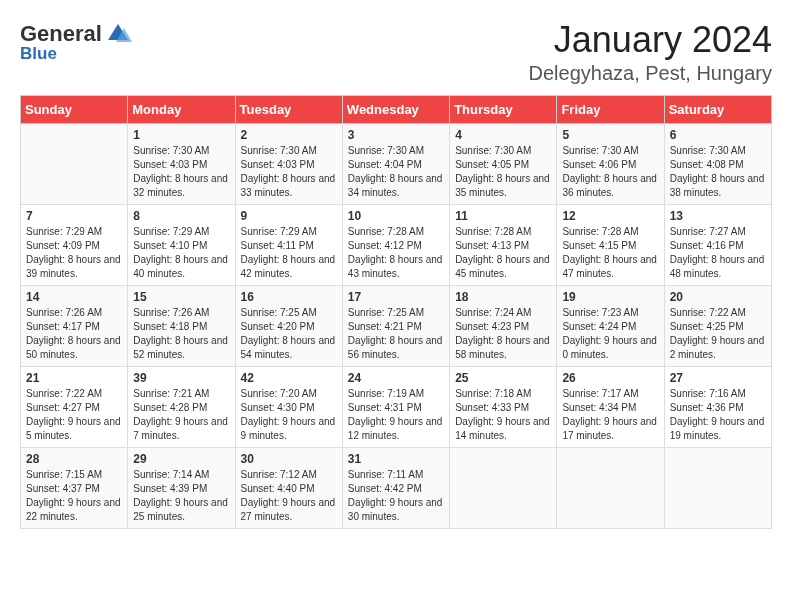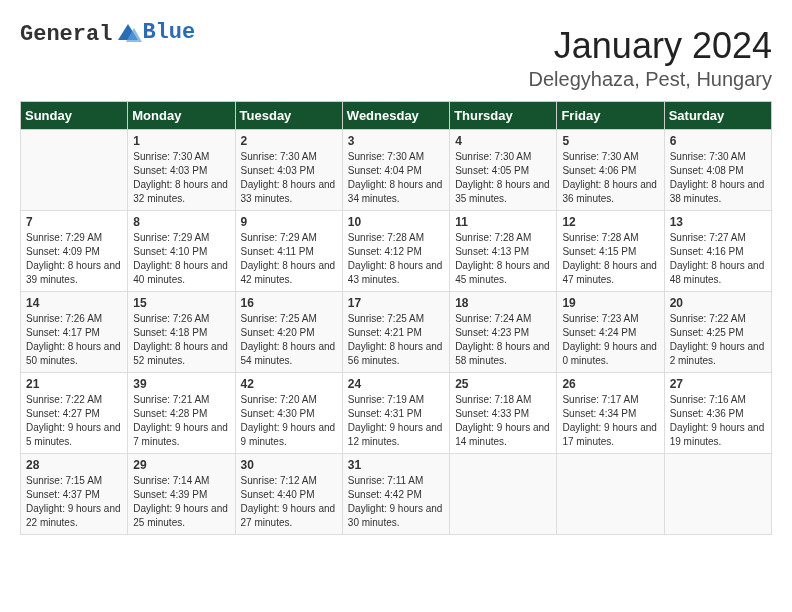--- a/index.html
+++ b/index.html
@@ -11,53 +11,52 @@
       padding: 20px;
     }
     .header {
       display: flex;
       justify-content: space-between;
       align-items: flex-start;
       margin-bottom: 10px;
     }
     .logo {
       display: flex;
-      align-items: center;
-      font-family: Liberation Mono, monospace;
+      flex-direction: column;
+      align-items: flex-start;
     }
     .logo-text {
       display: flex;
       align-items: center;
       gap: 2px;
     }
     .logo-icon {
       width: 28px;
       height: 28px;
     }
     .title-section {
       text-align: right;
-      margin-top: 6px;
     }
     .month-title {
       font-size: 36px;
       font-weight: normal;
       color: #222;
       line-height: 1.1;
     }
     .location {
       font-size: 20px;
       color: #555;
       margin-top: 2px;
     }
     .calendar {
       width: 100%;
       border-collapse: collapse;
     }
     .calendar thead th {
-      background: #14532d;
+      background: #ef4444;
       color: #fff;
       padding: 6px 4px;
       font-size: 13px;
       font-weight: bold;
       text-align: left;
       border: 1px solid #ccc;
     }
     .calendar tbody td {
       vertical-align: top;
       padding: 4px 5px;
@@ -94,21 +93,21 @@
 
 <div class="header">
   <div class="logo">
     <div class="logo-text">
       <span style="font-size:22px;font-weight:bold;color:#333;">General</span>
       <svg class="logo-icon" viewBox="0 0 28 28" xmlns="http://www.w3.org/2000/svg">
         <polygon points="14,4 24,20 4,20" fill="#2a6db5"></polygon>
         <polygon points="20,8 28,22 12,22" fill="#5ba3e0" opacity="0.7"></polygon>
       </svg>
     </div>
-    <span style="font-size:22px;font-weight:bold;color:#2a6db5;margin-top:-4px;">Blue</span>
+    <span style="font-size:17px;font-weight:bold;color:#2a6db5;margin-top:-4px;">Blue</span>
   </div>
   <div class="title-section">
     <div class="month-title">January 2024</div>
     <div class="location">Delegyhaza, Pest, Hungary</div>
   </div>
 </div>
 
 <table class="calendar">
   <thead>
     <tr>

